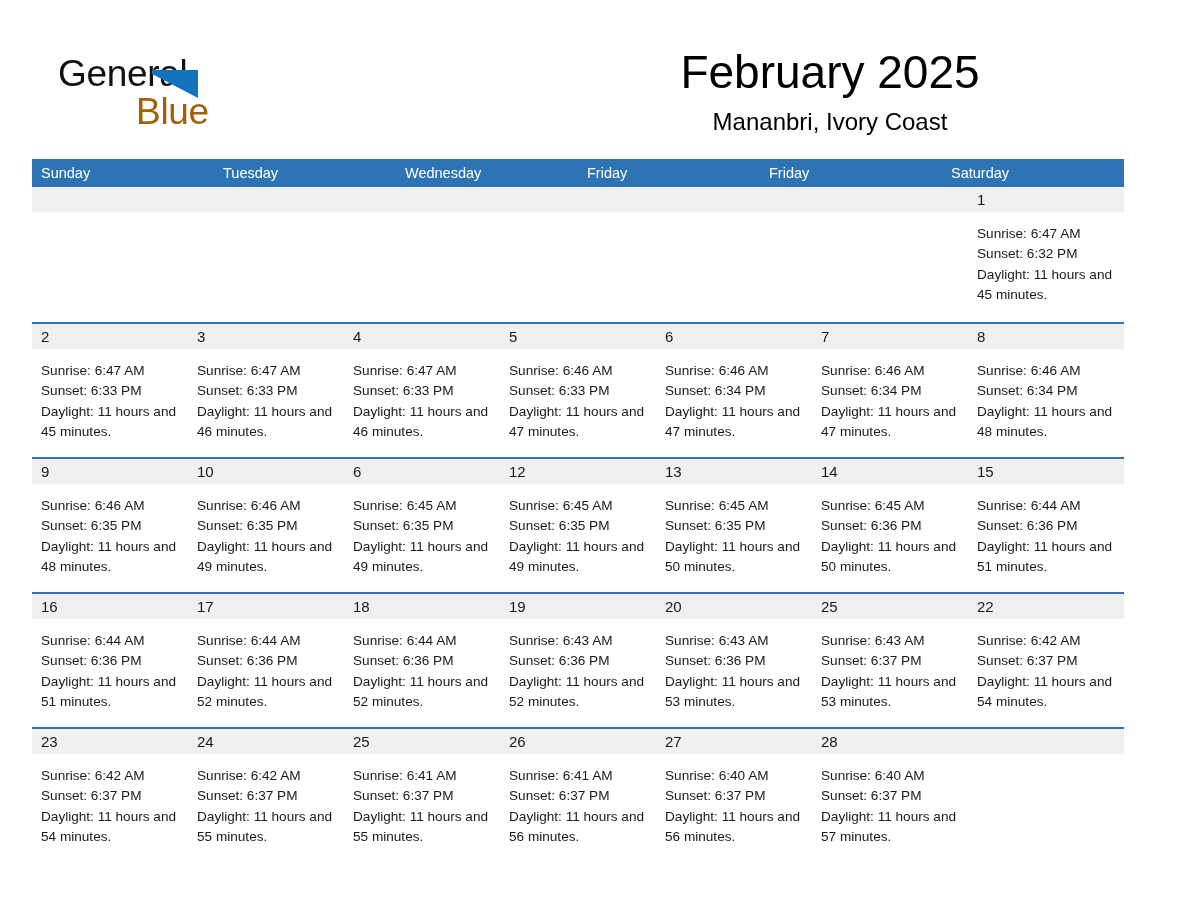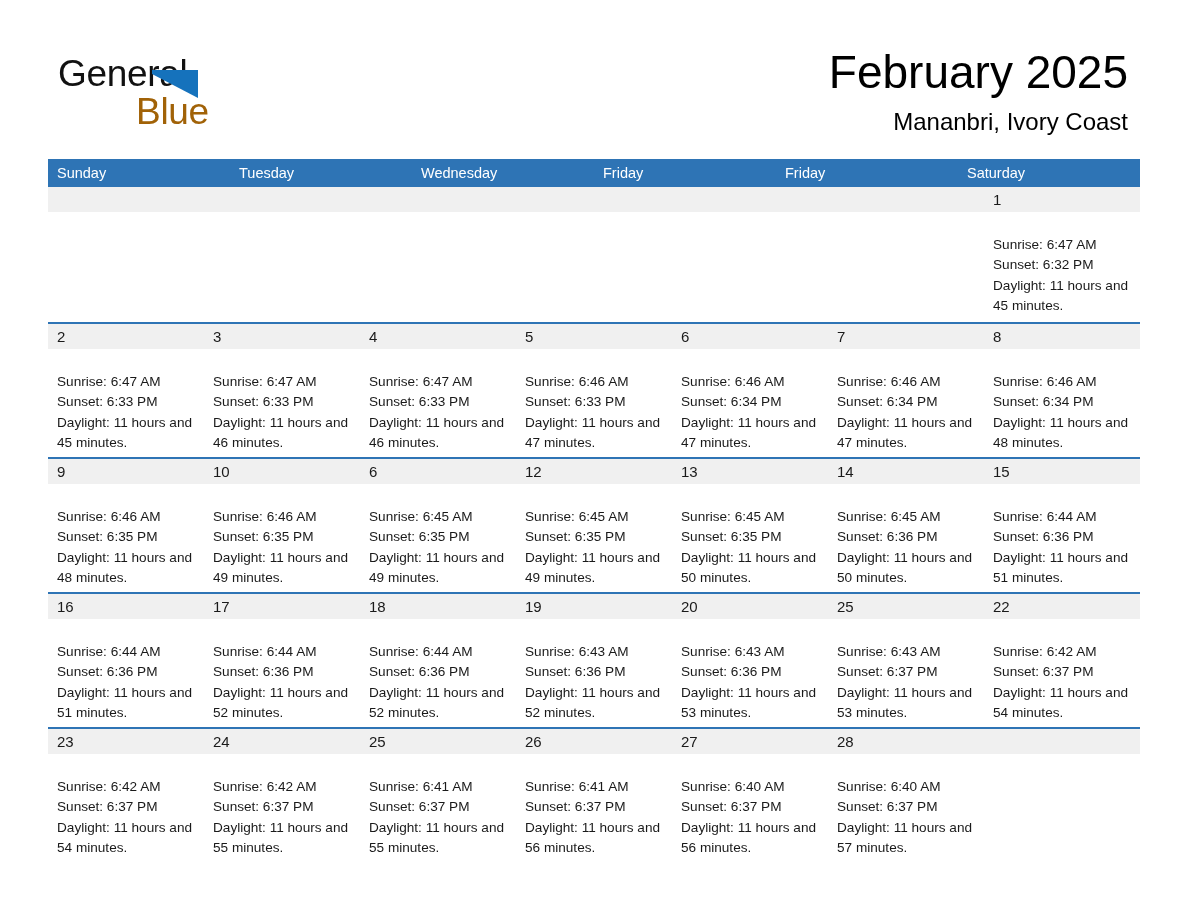--- a/index.html
+++ b/index.html
@@ -59,23 +59,23 @@
     top: 38px;
     font-size: 37px;
     line-height: 44px;
     color: #a16207;
     letter-spacing: -0.3px;
     white-space: nowrap;
   }
 
   .titles {
     position: absolute;
-    right: 12px;
+    right: 0;
     top: 0;
-    text-align: right;
+    text-align: center;
     width: 620px;
   }
   .month-title {
     font-size: 46px;
     line-height: 56px;
     font-weight: normal;
     color: #000000;
     margin: 0;
     white-space: nowrap;
   }
@@ -85,21 +85,21 @@
     font-weight: normal;
     color: #000000;
     margin: 0;
     padding-top: 6px;
     white-space: nowrap;
   }
 
   
   .calendar {
     position: absolute;
-    left: 48px;
+    left: 32px;
     top: 159px;
     width: 1092px;
   }
   .weekday-row {
     display: flex;
     background: #2E74B5;
     height: 28px;
   }
   .weekday-cell {
     flex: 1 1 0;
@@ -135,21 +135,21 @@
     box-sizing: border-box;
   }
   .day-number {
     font-size: 15px;
     line-height: 25px;
     color: #1a1a1a;
     padding-left: 9px;
     display: block;
   }
   .day-info {
-    padding: 23px 9px 0 9px;
+    padding: 12px 9px 0 9px;
     font-size: 13.6px;
     line-height: 20.4px;
     color: #1a1a1a;
   }
   .day-info div {
     white-space: nowrap;
   }
   .day-info .daylight {
     white-space: normal;
   }

